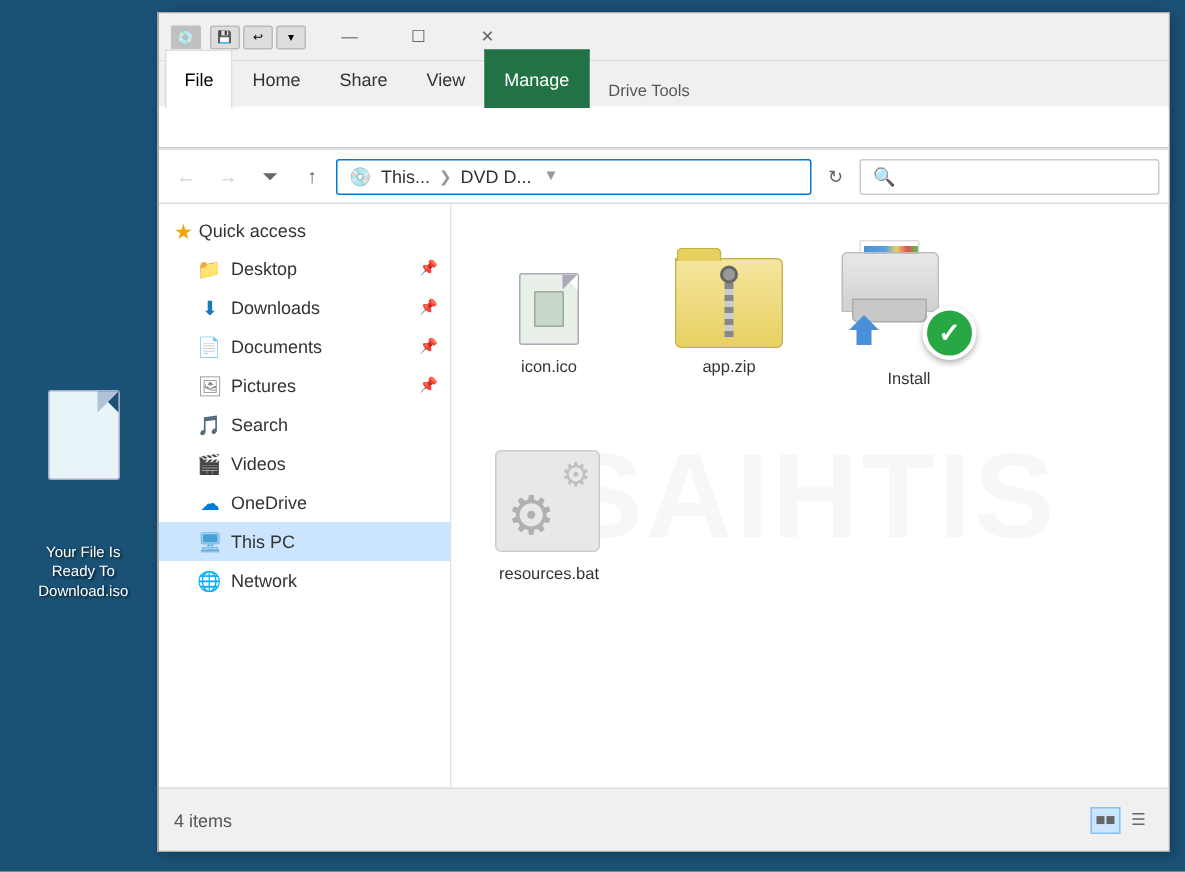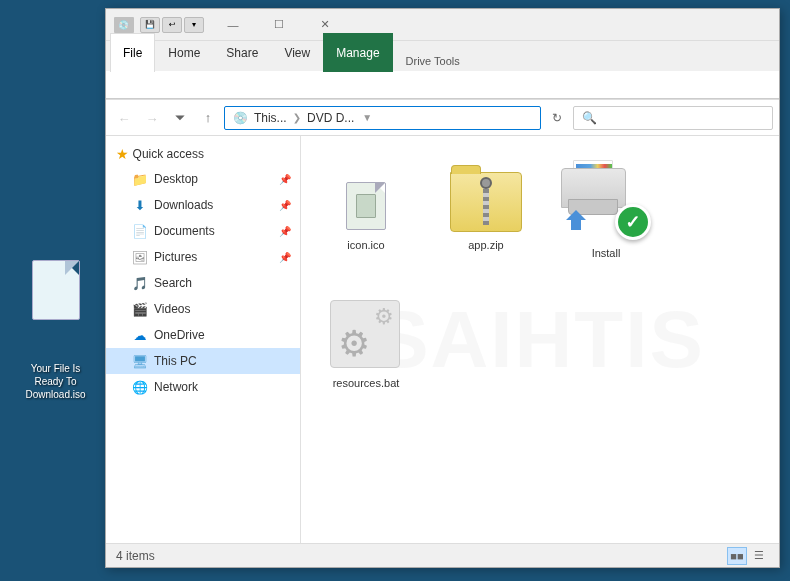--- a/index.html
+++ b/index.html
@@ -565,21 +565,21 @@
       right: 4px;
       width: 24px;
       height: 24px;
       color: #c0c0c0;
       font-size: 22px;
       line-height: 1;
     }
 
     
     .status-bar {
-      height: 24px;
+      height: 42px;
       background: #f0f0f0;
       border-top: 1px solid #ddd;
       display: flex;
       align-items: center;
       padding: 0 10px;
       justify-content: space-between;
       font-size: 12px;
       color: #555;
     }
     .view-buttons {

